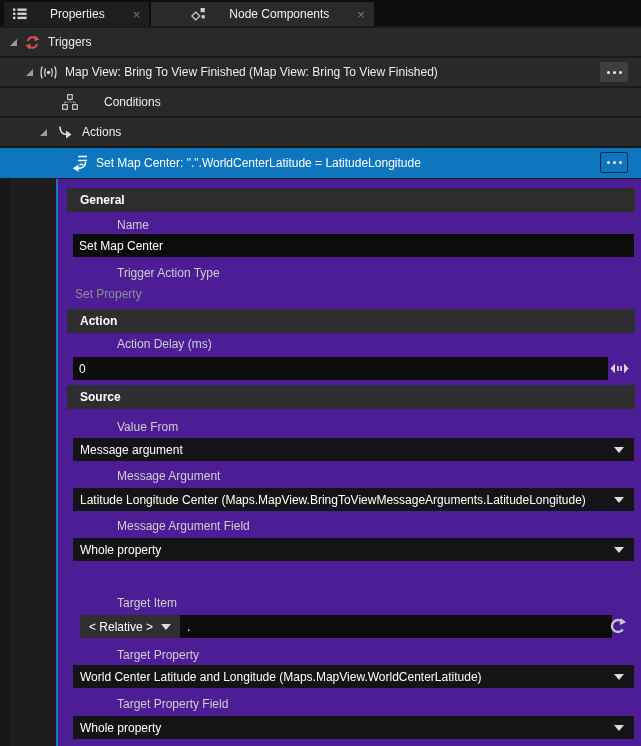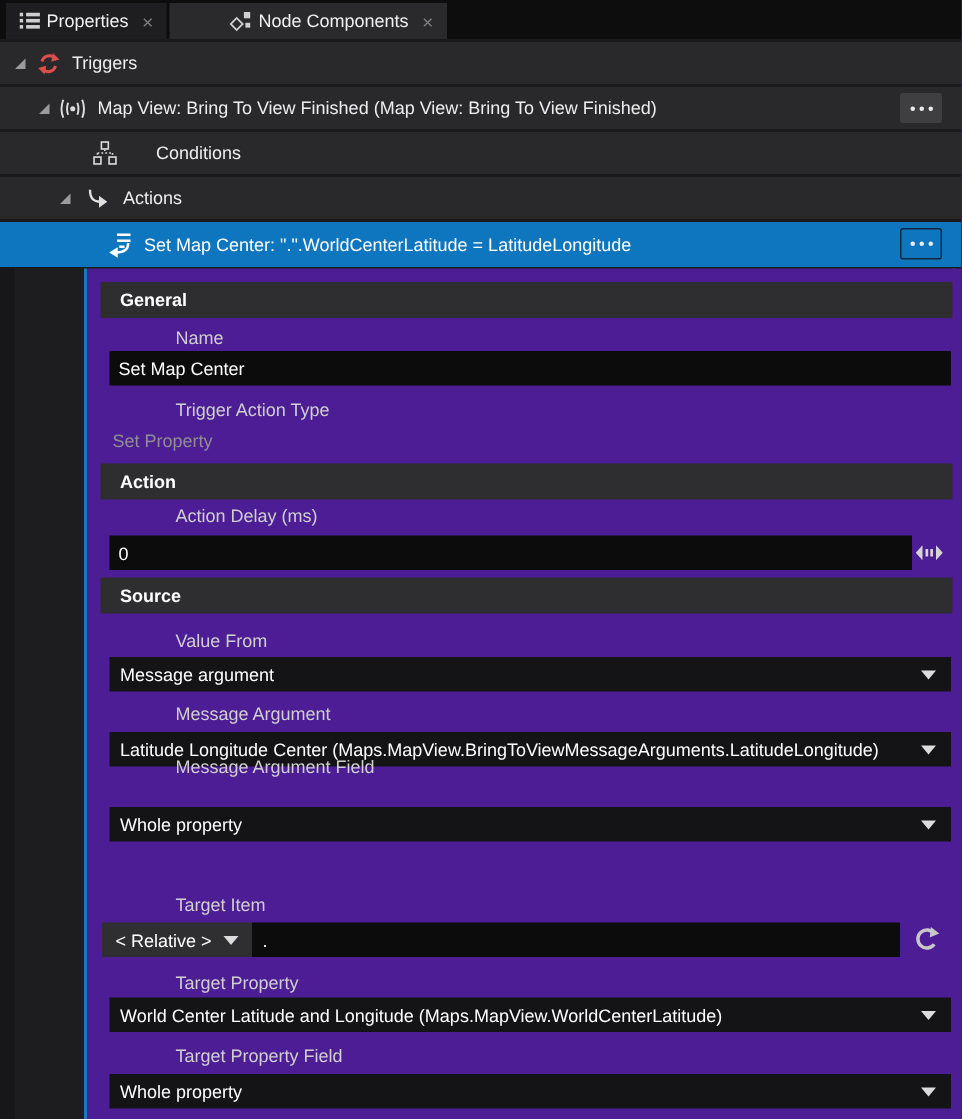--- a/index.html
+++ b/index.html
@@ -11,21 +11,21 @@
     font-size: 12px;
     color: #e8e8e8;
     overflow: hidden;
   }
   
   .tabbar {
     position: absolute; top: 0; left: 0; width: 641px; height: 26px;
     background: #0d0d0e; display: flex; align-items: flex-end;
   }
   .tab {
-    height: 24px; display: flex; align-items: center; gap: 4px;
+    height: 24px; display: flex; align-items: center; gap: 23px;
     padding: 0 9px; background: #1e1e20; margin-left: 2px; cursor: default;
   }
   .tab:first-child { margin-left: 4px; }
   .tab.active { background: #2a2a2c; padding-left: 40px; }
   .tab-label { color: #f0f0f0; white-space: nowrap; }
   .tab-close { color: #7d7d7d; font-size: 13px; margin-left: 5px; line-height: 1; }
   
   .row {
     position: absolute; left: 0; width: 641px; height: 28px;
     background: #29292b; display: flex; align-items: center; white-space: nowrap;
@@ -71,21 +71,21 @@
     position: absolute; left: 15px; width: 561px; height: 23px;
     background: #141416; color: #ffffff; display: flex; align-items: center;
     padding: 0 26px 0 7px; white-space: nowrap; overflow: hidden;
   }
   .chev {
     position: absolute; right: 10px; top: 9px; width: 0; height: 0;
     border-left: 5px solid transparent; border-right: 5px solid transparent;
     border-top: 6px solid #dcdcdc;
   }
   .ti-wrap {
-    position: absolute; left: 10px; width: 532px; height: 23px; display: flex;
+    position: absolute; left: 22px; width: 532px; height: 23px; display: flex;
   }
   .ti-mode {
     flex: 0 0 auto; background: #2f2f32; color: #ffffff; height: 23px;
     display: flex; align-items: center; gap: 8px; padding: 0 9px; position: relative;
   }
   .ti-mode .chev2 {
     width: 0; height: 0;
     border-left: 5px solid transparent; border-right: 5px solid transparent;
     border-top: 6px solid #dcdcdc;
   }
@@ -220,21 +220,21 @@
     <div class="lbl" style="top:241px">Value From</div>
     <div class="dd" style="top:259px">
       <span>Message argument</span>
       <span class="chev"></span>
     </div>
     <div class="lbl" style="top:290px">Message Argument</div>
     <div class="dd" style="top:309px">
       <span>Latitude Longitude Center (Maps.MapView.BringToViewMessageArguments.LatitudeLongitude)</span>
       <span class="chev"></span>
     </div>
-    <div class="lbl" style="top:325px">Message Argument Field</div>
+    <div class="lbl" style="top:340px">Message Argument Field</div>
     <div class="dd" style="top:359px">
       <span>Whole property</span>
       <span class="chev"></span>
     </div>
 
     <div class="lbl" style="top:417px">Target Item</div>
     <div class="ti-wrap" style="top:436px">
       <div class="ti-mode">
         <span>&lt; Relative &gt;</span>
         <span class="chev2"></span>

